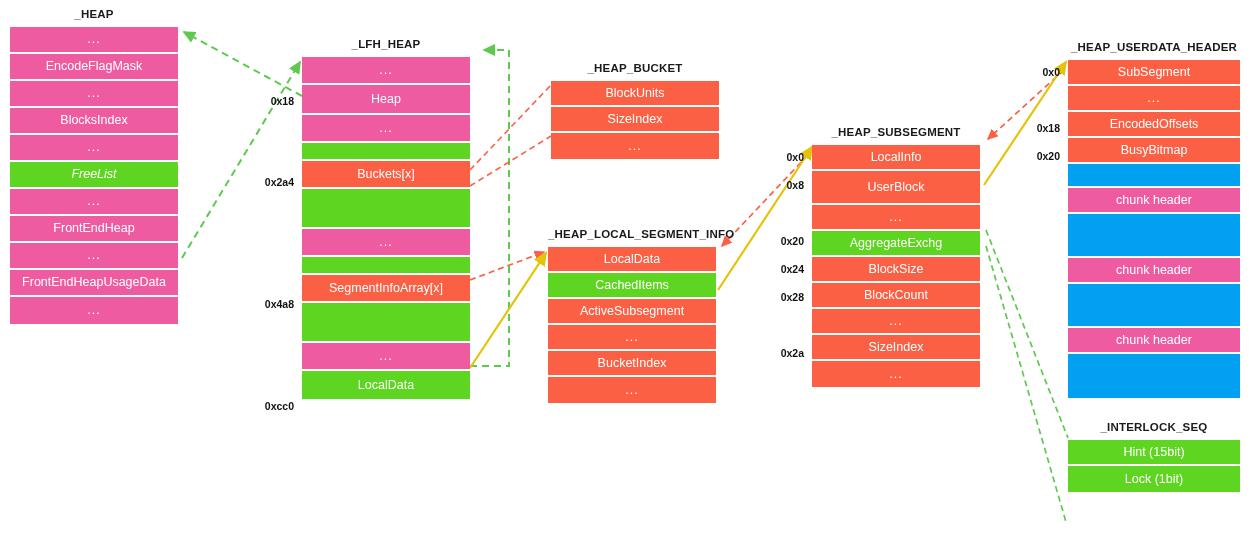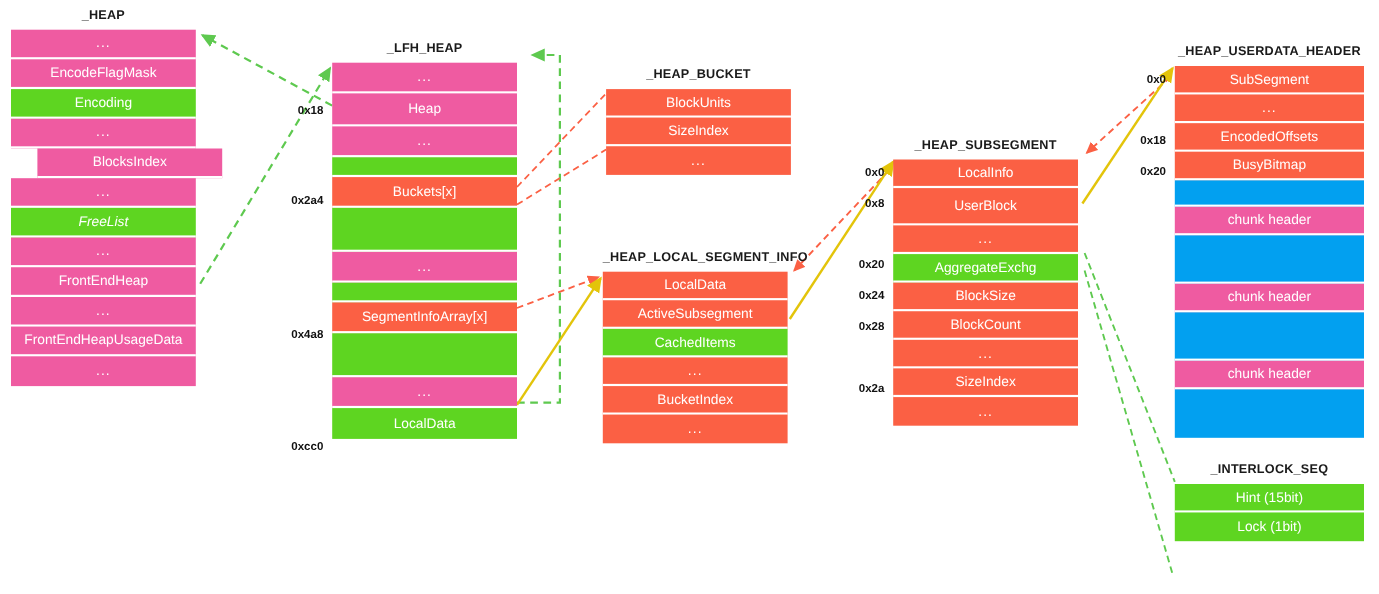--- a/index.html
+++ b/index.html
@@ -76,27 +76,24 @@
 
 <div class="struct" style="left:10px;top:27px;width:168px;">
   <div class="struct-title">_HEAP</div>
   <div class="rows" id="rows-heap">
       <div class="row c-pink" style="height: 27px;">
         <span style="letter-spacing: 1px;">...</span>
       </div>
       <div class="row c-pink" style="height: 27px;">
         <span>EncodeFlagMask</span>
       </div>
-      <div class="row c-green" style="height: 27px;">
-        <span>Encoding</span>
-      </div>
-      <div class="row c-pink" style="height: 27px;">
-        <span style="letter-spacing: 1px;">...</span>
-      </div>
-      <div class="row c-pink" style="height: 27px; margin-left: 24px;">
+      <div class="row c-pink" style="height: 27px;">
+        <span style="letter-spacing: 1px;">...</span>
+      </div>
+      <div class="row c-pink" style="height: 27px;">
         <span>BlocksIndex</span>
       </div>
       <div class="row c-pink" style="height: 27px;">
         <span style="letter-spacing: 1px;">...</span>
       </div>
       <div class="row c-green" style="height: 27px; font-style: italic;">
         <span>FreeList</span>
       </div>
       <div class="row c-pink" style="height: 27px;">
         <span style="letter-spacing: 1px;">...</span>
@@ -178,25 +175,25 @@
       </div>
     </div>
 </div>
 
 <div class="struct" style="left:548px;top:247px;width:168px;">
   <div class="struct-title">_HEAP_LOCAL_SEGMENT_INFO</div>
   <div class="rows" id="rows-lsi">
       <div class="row c-orange" style="height: 26px;">
         <span>LocalData</span>
       </div>
-      <div class="row c-orange" style="height: 26px;">
-        <span>ActiveSubsegment</span>
-      </div>
       <div class="row c-green" style="height: 26px;">
         <span>CachedItems</span>
+      </div>
+      <div class="row c-orange" style="height: 26px;">
+        <span>ActiveSubsegment</span>
       </div>
       <div class="row c-orange" style="height: 26px;">
         <span style="letter-spacing: 1px;">...</span>
       </div>
       <div class="row c-orange" style="height: 26px;">
         <span>BucketIndex</span>
       </div>
       <div class="row c-orange" style="height: 26px;">
         <span style="letter-spacing: 1px;">...</span>
       </div>

